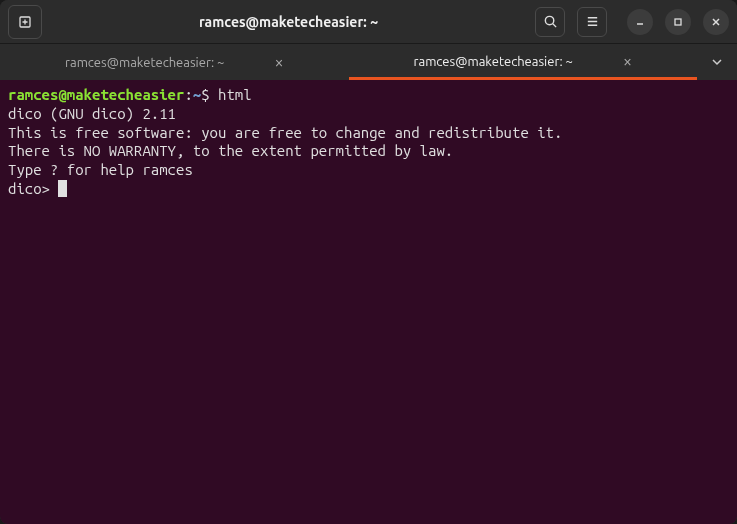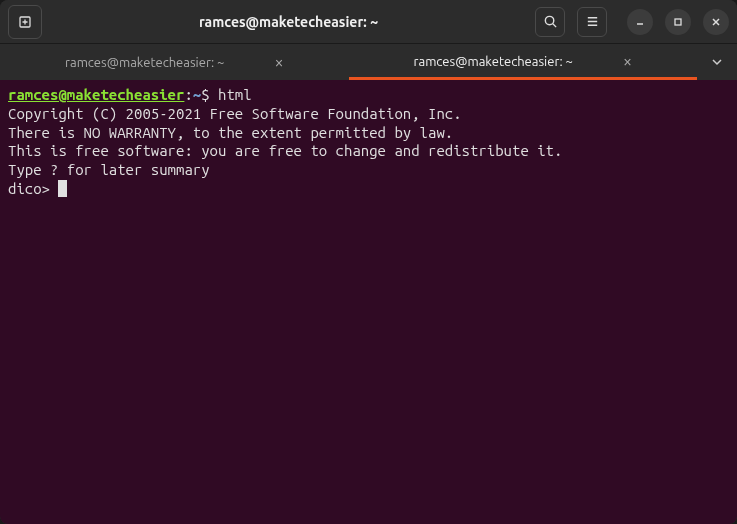--- a/index.html
+++ b/index.html
@@ -119,21 +119,21 @@
     .terminal-body {
       flex: 1;
       background: #300a24;
       padding: 6px 8px;
       font-family: 'Ubuntu Mono', 'Consolas', monospace;
       font-size: 15px;
       line-height: 1.25;
       color: #e0e0e0;
       overflow: auto;
     }
-    .prompt-user { color: #8ae234; font-weight: bold; text-decoration: underline; }
+    .prompt-user { color: #8ae234; font-weight: bold; }
     .prompt-colon { color: #e0e0e0; }
     .prompt-path { color: #729fcf; font-weight: bold; }
     .prompt-dollar { color: #e0e0e0; }
     .terminal-line { white-space: pre; }
     .cursor-block {
       display: inline-block;
       width: 9px;
       height: 17px;
       background: #e0e0e0;
       vertical-align: text-bottom;
@@ -201,21 +201,21 @@
     </div>
     <div class="tab-dropdown">
       <svg width="14" height="14" viewBox="0 0 14 14">
           <polyline points="3,5 7,9 11,5" fill="none" stroke="#ccc" stroke-width="1.5"></polyline>
         </svg>
     </div>
   </div>
 
   <div class="terminal-body">
     <div class="terminal-line"><span class="prompt-user">ramces@maketecheasier</span><span class="prompt-colon">:</span><span class="prompt-path">~</span><span class="prompt-dollar">$</span> <span>html</span></div>
-    <div class="terminal-line">Copyright (C) 2005-2021 Free Software Foundation, Inc.</div>
+    <div class="terminal-line">dico (GNU dico) 2.11</div>
+    <div class="terminal-line">This is free software: you are free to change and redistribute it.</div>
     <div class="terminal-line">There is NO WARRANTY, to the extent permitted by law.</div>
-    <div class="terminal-line">This is free software: you are free to change and redistribute it.</div>
     <div class="terminal-line"></div>
-    <div class="terminal-line">Type ? for later summary</div>
+    <div class="terminal-line">Type ? for help ramces</div>
     <div class="terminal-line"></div>
     <div class="terminal-line"><span>dico&gt; </span><span class="cursor-block"></span></div>
   </div>
 </div>
 
 </body></html>

